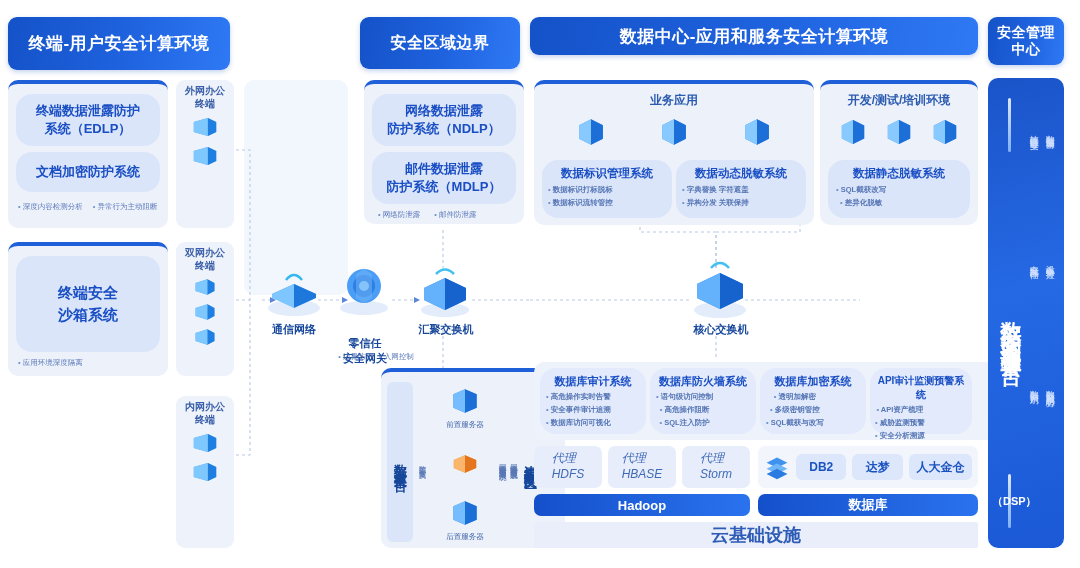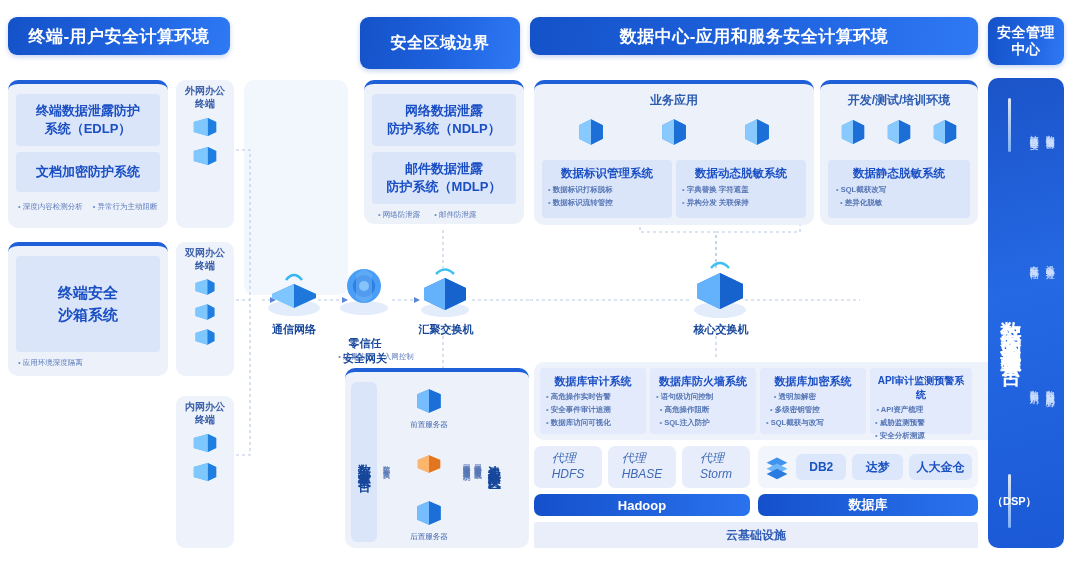--- a/index.html
+++ b/index.html
@@ -17,21 +17,21 @@
   .pill.p1{font-size:17px;}
   .pill.p2{font-size:16px;}
   .pill.p3{font-size:16px;}
   .pill.p4{font-size:17px;}
   .pill.p5{font-size:14px;line-height:1.18;}
 
   
   .panel{background:#eef2fb;border-radius:10px;position:absolute;box-sizing:border-box;}
   .panel-top{background:#edf1fa;border-radius:10px;position:absolute;box-sizing:border-box;
              border-top:4px solid #1f5fd8;padding-top:2px;}
-  .inner{background:#dbe5fa;border-radius:4px;display:flex;align-items:center;
+  .inner{background:#dbe5fa;border-radius:16px;display:flex;align-items:center;
          justify-content:center;text-align:center;font-weight:bold;color:#1a4fc4;
          box-sizing:border-box;}
   .inner.soft{background:#e2eafc;}
   .bullets{display:flex;gap:10px;font-size:7.5px;color:#5c7bbb;font-weight:normal;
            align-items:center;}
   .bullets span::before{content:"• ";color:#6f8fd0;}
   .bul-col{display:flex;flex-direction:column;gap:3px;font-size:7.5px;color:#5777b5;}
   .bul-col span::before{content:"• ";color:#6f8fd0;}
 
   
@@ -54,33 +54,33 @@
   .sbsub{writing-mode:vertical-rl;text-orientation:upright;color:#cfe0ff;font-size:9px;
          letter-spacing:1px;line-height:1.35;}
   .dsp{color:#fff;font-weight:bold;font-size:11px;text-align:center;}
   .tick{width:3px;border-radius:2px;background:linear-gradient(#ffffff,#8fc0ff);opacity:.85;}
 
   
   .chip{background:#e7edfb;border-radius:7px;display:flex;flex-direction:column;
         align-items:center;justify-content:center;color:#3f6ab5;font-size:12px;line-height:1.3;font-style:italic;}
   .bar{background:linear-gradient(90deg,#1550cb,#2a72ee);border-radius:7px;color:#fff;
        font-weight:bold;font-size:13px;display:flex;align-items:center;justify-content:center;}
-  .cloudbar{background:#e9eefa;border-radius:2px;color:#2d5bb5;font-weight:bold;font-size:12px;
+  .cloudbar{background:#e9eefa;border-radius:2px;color:#2d5bb5;font-weight:bold;font-size:18px;
             display:flex;align-items:center;justify-content:center;}
   .dbchip{background:#dde7fb;border-radius:6px;color:#1a53c0;font-weight:bold;font-size:12px;
           display:flex;align-items:center;justify-content:center;}
 
   .ttl{font-size:11px;font-weight:bold;color:#2a5bb0;text-align:center;}
 </style>
 </head>
 <body>
 
 <div class="stage">
 
-  <div class="abs pill p1" style="left:8px;top:17px;width:222px;height:38px;">
+  <div class="abs pill p1" style="left:8px;top:17px;width:222px;height:53px;">
     <span>终端-用户安全计算环境</span>
   </div>
   <div class="abs pill p3" style="left:360px;top:17px;width:160px;height:52px;">
     <span>安全区域边界</span>
   </div>
   <div class="abs pill p4" style="left:530px;top:17px;width:448px;height:38px;">
     <span>数据中心-应用和服务安全计算环境</span>
   </div>
   <div class="abs pill p5" style="left:988px;top:17px;width:76px;height:48px;white-space:pre-line;">
     <span>安全管理
@@ -196,21 +196,21 @@
     <div class="inner abs" style="left:8px;top:68px;width:144px;height:52px;font-size:13px;white-space:pre-line;line-height:1.35;">
       <span>邮件数据泄露
 防护系统（MDLP）</span>
     </div>
     <div class="abs bullets" style="left:14px;top:126px;width:146px;gap:14px;">
       <span>网络防泄露</span>
       <span>邮件防泄露</span>
     </div>
   </div>
 
-  <div class="panel-top abs" style="left:345px;top:368px;width:184px;height:180px;display:flex;">
+  <div class="panel-top abs" style="left:381px;top:368px;width:184px;height:180px;display:flex;">
     <div class="abs" style="left:6px;top:10px;width:26px;height:160px;background:#dbe5fa;border-radius:6px;
                 display:flex;align-items:center;justify-content:center;">
       <span class="vert" style="font-size:13px;font-weight:bold;color:#17479b;">数据安全交换平台</span>
     </div>
     <div class="abs" style="left:36px;top:16px;width:14px;height:150px;display:flex;align-items:center;">
       <span class="vert" style="font-size:7.5px;color:#5777b5;letter-spacing:1px;">数据安全交换</span>
     </div>
 
     <div class="abs" style="left:54px;top:12px;width:60px;height:160px;display:flex;flex-direction:column;
                 align-items:center;justify-content:space-between;padding:2px 0;">

